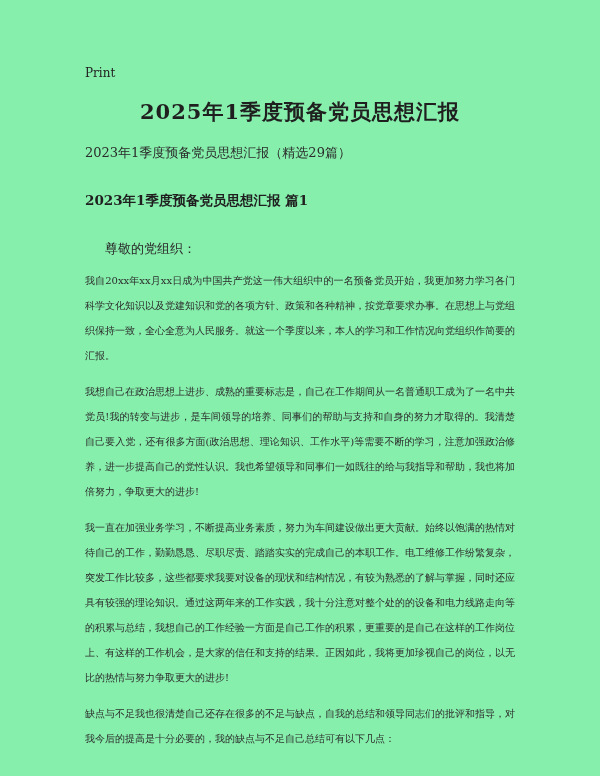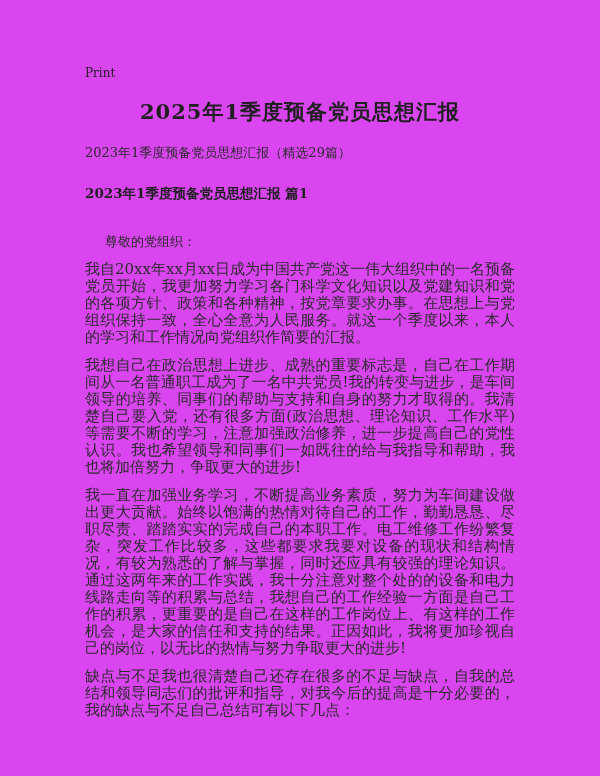--- a/index.html
+++ b/index.html
@@ -7,57 +7,57 @@
     width: 600px;
     height: 776px;
     background: #ffffff;
     font-family: "DejaVu Serif", serif;
     color: #2b2b2b;
     overflow: hidden;
   }
   .page {
     width: 600px;
     height: 776px;
-    background: #d946ef;
+    background: #86efac;
     padding: 62px 85px 0 85px;
   }
   .print-link {
     font-size: 12px;
     color: #222222;
     cursor: pointer;
     display: inline-block;
     margin-bottom: 14px;
   }
   .doc-title {
     font-size: 21px;
     font-weight: bold;
     text-align: center;
     color: #1f1f1f;
     letter-spacing: 1px;
     margin: 4px 0 18px 0;
   }
   .doc-subtitle {
     font-size: 13px;
     color: #2b2b2b;
-    margin-bottom: 23px;
+    margin-bottom: 30px;
   }
   .section-heading {
     font-size: 13.5px;
     font-weight: bold;
     color: #1f1f1f;
     margin-bottom: 30px;
   }
   .salutation {
     font-size: 13px;
     margin-bottom: 10px;
     margin-left: 20px;
   }
   .body-paragraph {
-    font-size: 15px;
-    line-height: 17px;
+    font-size: 10px;
+    line-height: 25px;
     text-align: justify;
     color: #2b2b2b;
     margin-bottom: 11px;
     word-break: break-all;
   }
 </style>
 </head>
 <body>
 
 <div class="page">

